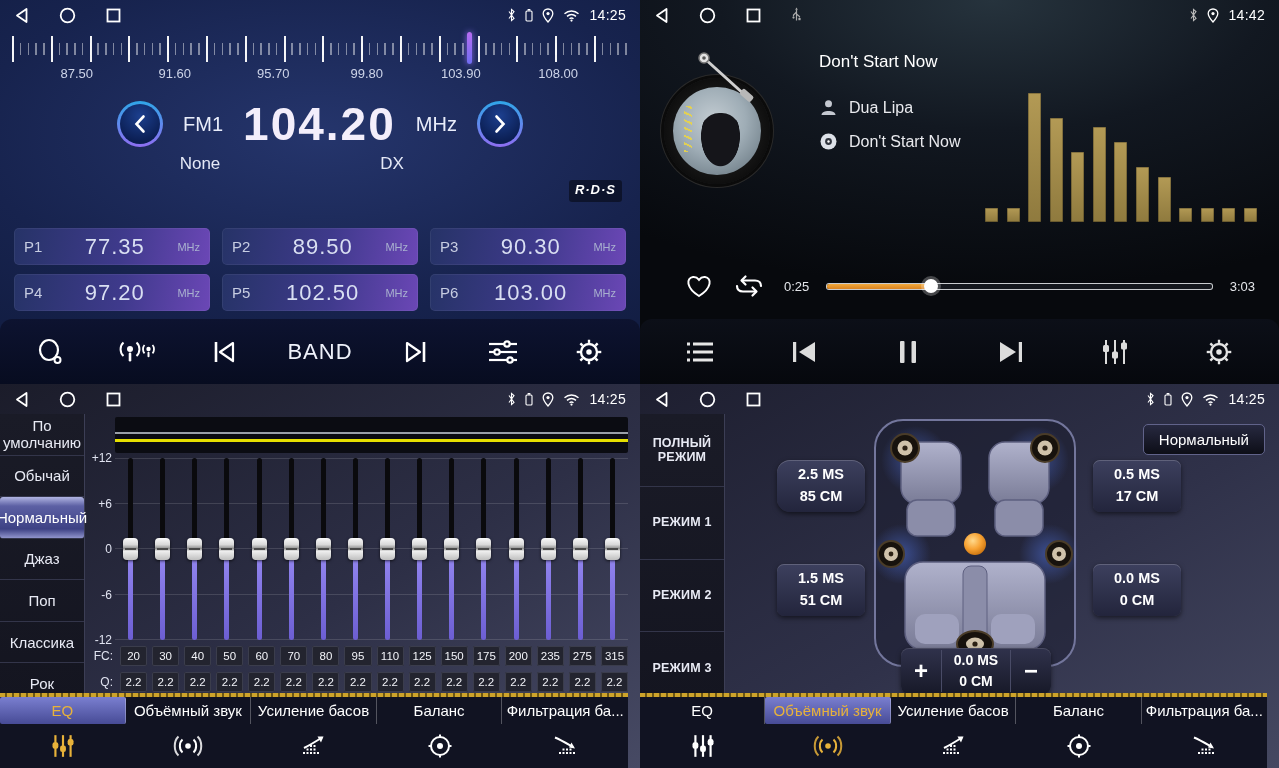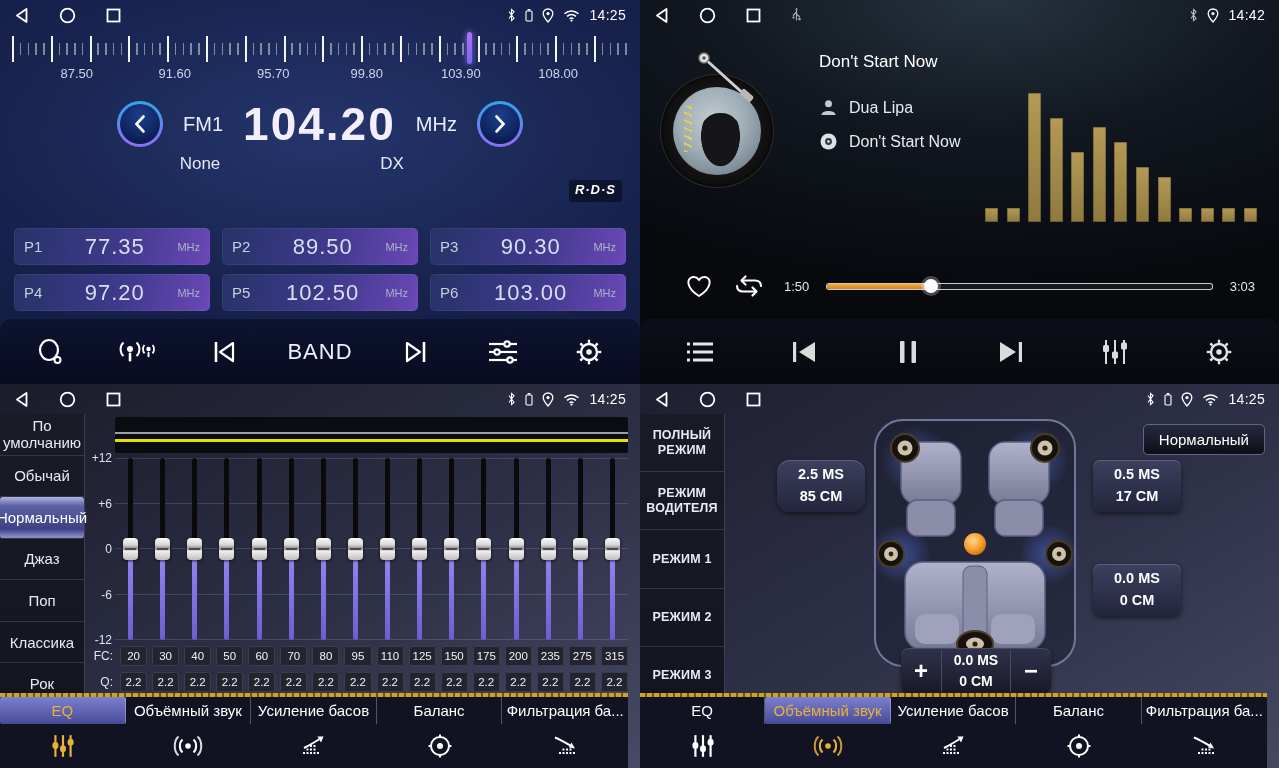--- a/index.html
+++ b/index.html
@@ -427,21 +427,21 @@
           </svg>
         </span>
       <span class="sicon">
           <svg width="34" height="28" viewBox="0 0 34 28">
             <path d="M10 8.5 H23 C27 8.5 29 11 29 14" fill="none" stroke="#fff" stroke-width="2.2" stroke-linecap="round"></path>
             <path d="M24 19.5 H11 C7 19.5 5 17 5 14" fill="none" stroke="#fff" stroke-width="2.2" stroke-linecap="round"></path>
             <path d="M13.5 4.5 L9.5 8.5 L13.5 12.5" fill="none" stroke="#fff" stroke-width="2.2" stroke-linecap="round" stroke-linejoin="round"></path>
             <path d="M20.5 15.5 L24.5 19.5 L20.5 23.5" fill="none" stroke="#fff" stroke-width="2.2" stroke-linecap="round" stroke-linejoin="round"></path>
           </svg>
         </span>
-      <span class="ptime">1:50</span>
+      <span class="ptime">0:25</span>
       <div class="pbar">
         <div class="pfill" id="pfill" style="width: 27%;"></div>
         <div class="pknob" id="pknob" style="left: 27%;"></div>
       </div>
       <span class="ptime">3:03</span>
     </div>
 
     <div class="toolbar" style="background:linear-gradient(180deg,#0c0f18,#06080d);">
       <span class="tbtn">
           <svg width="30" height="24" viewBox="0 0 30 24">
@@ -836,21 +836,20 @@
               <circle cx="8.5" cy="11.6" r="1.1" fill="#fff"></circle>
             </svg>
           </span>
         <span class="time">14:25</span>
       </div>
     </div>
 
     <div class="body-row">
       <div class="side-list" id="mode-list">
           <div class="side-item caps">ПОЛНЫЙ РЕЖИМ</div>
-          <div class="side-item caps">РЕЖИМ ВОДИТЕЛЯ</div>
           <div class="side-item caps">РЕЖИМ 1</div>
           <div class="side-item caps">РЕЖИМ 2</div>
           <div class="side-item caps">РЕЖИМ 3</div>
         </div>
       <div class="sr-main">
         <div class="profile-btn">Нормальный</div>
 
         <div class="car-wrap">
           <svg width="208" height="254" viewBox="0 0 208 254">
             <defs>
@@ -916,20 +915,24 @@
         </div>
 
         <div class="delay" id="d-fl">
           <div>2.5 MS</div>
           <div>85 CM</div>
         </div>
         <div class="delay" id="d-fr">
           <div>0.5 MS</div>
           <div>17 CM</div>
         </div>
+        <div class="delay" id="d-rl">
+          <div>1.5 MS</div>
+          <div>51 CM</div>
+        </div>
         <div class="delay" id="d-rr">
           <div>0.0 MS</div>
           <div>0 CM</div>
         </div>
 
         <div class="adjust">
           <div class="adj-btn">+</div>
           <div class="adj-mid">
             <div>0.0 MS</div>
             <div>0 CM</div>

